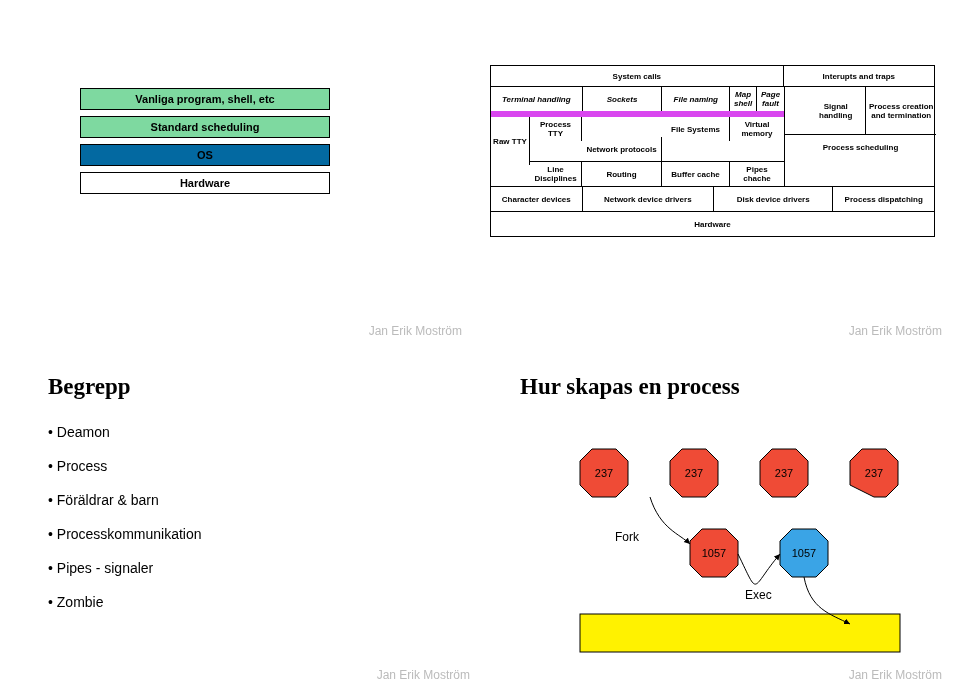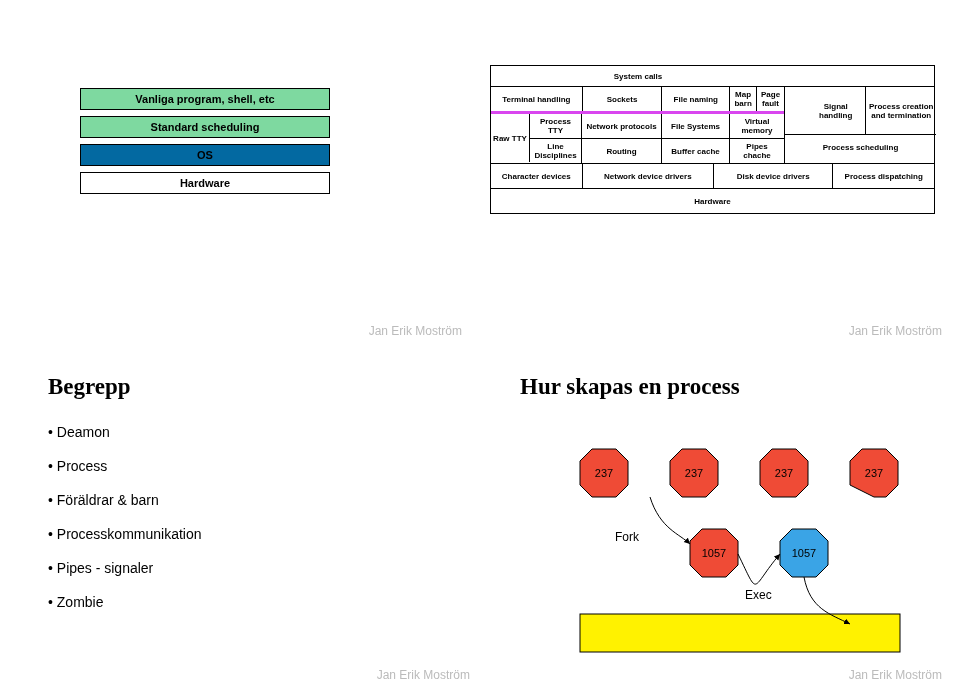--- a/index.html
+++ b/index.html
@@ -41,21 +41,21 @@
   
   .c-th   { width: 92px; }
   .c-sock { width: 80px; }
   .c-fn   { width: 68px; }
   .c-mp   { width: 27px; }
   .c-pf   { width: 27px; }
   .c-sig  { width: 70px; }
   .c-pct  { width: 81px; }
   .c-raw  { width: 40px; }
   .c-ctty { width: 52px; }
-  .c-np   { width: 80px; }
+  .c-np   { width: 80px; margin-top: 20px; }
   .c-fs   { width: 68px; }
   .c-vm   { width: 54px; }
   .c-ld   { width: 52px; }
   .c-rout { width: 80px; }
   .c-bc   { width: 68px; }
   .c-pc   { width: 54px; }
   .c-ps   { width: 151px; }
   .c-cd   { width: 92px; }
   .c-ndd  { width: 132px; }
   .c-ddd  { width: 120px; }
@@ -94,30 +94,31 @@
     <div class="layer white">Hardware</div>
   </div>
   <div class="attrib">Jan Erik Moström</div>
 </div>
 
 <div class="quad q2">
   <div class="os-table">
 
     <div class="os-row">
       <div class="cell c-sysc h20">System calls</div>
+      <div class="cell c-int h20">Interupts and traps</div>
     </div>
 
     <div style="display:flex; border-bottom:1px solid #000;">
 
       <div style="display:flex; flex-direction:column; width:294px; border-right:1px solid #000;">
-        <div style="display:flex; border-bottom:3px solid #d946ef;">
+        <div style="display:flex; border-bottom:6px solid #d946ef;font-style:italic;">
           <div class="cell c-th h24">Terminal handling</div>
           <div class="cell c-sock h24">Sockets</div>
           <div class="cell c-fn h24">File naming</div>
-          <div class="cell c-mp h24">Map barn</div>
+          <div class="cell c-mp h24">Map shell</div>
           <div class="cell c-pf h24" style="border-right:none">Page fault</div>
         </div>
         <div style="display:flex;">
           <div class="cell c-raw" style="height:48px;">Raw TTY</div>
           <div style="display:flex; flex-direction:column; width:254px;">
             <div style="display:flex; border-bottom:1px solid #000;">
               <div class="cell c-ctty h24">Process TTY</div>
               <div class="cell c-np h24">Network protocols</div>
               <div class="cell c-fs h24">File Systems</div>
               <div class="cell c-vm h24" style="border-right:none">Virtual memory</div>

